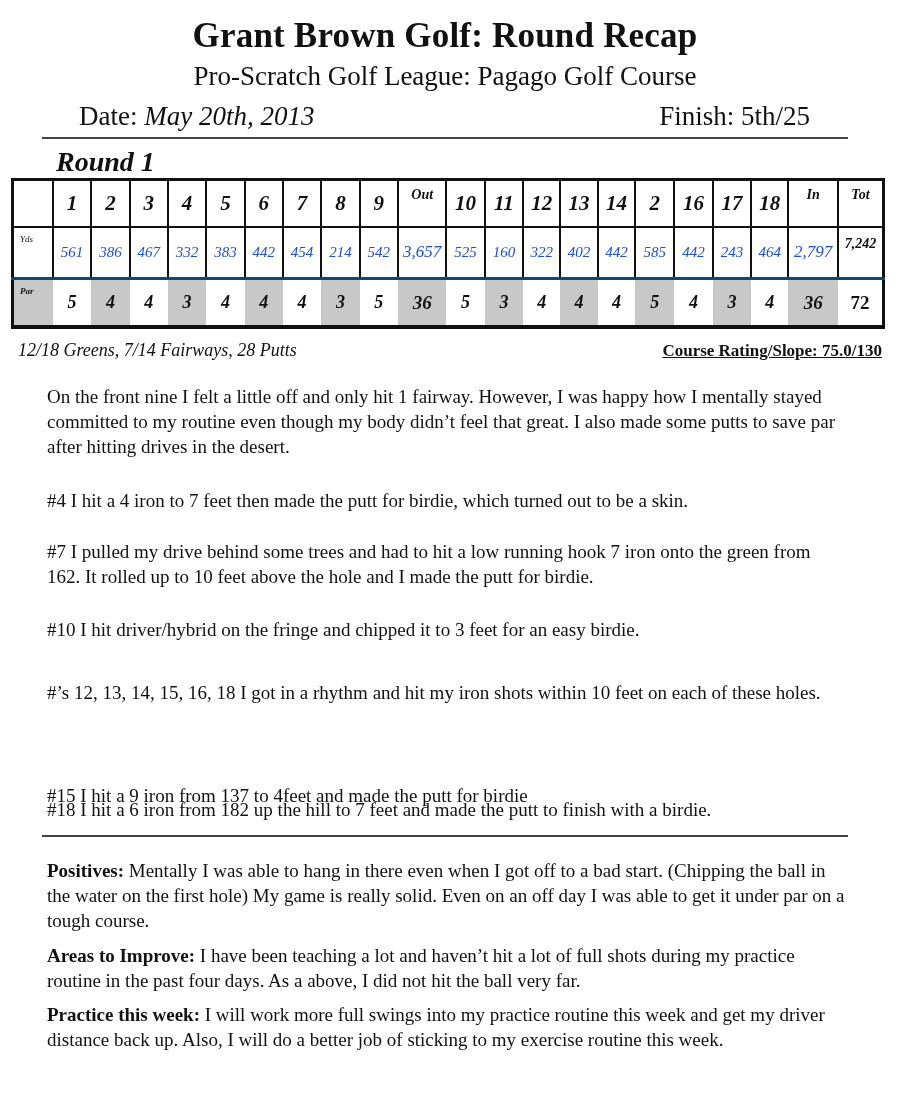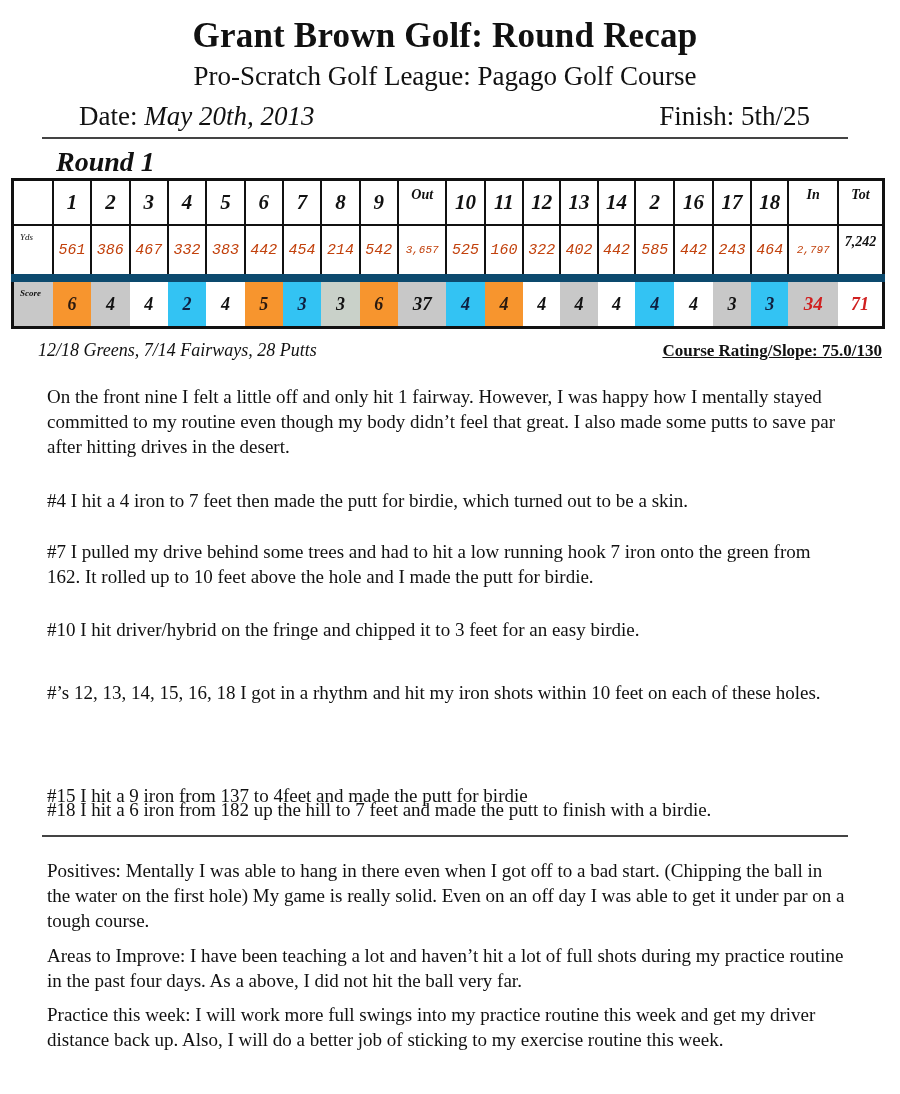--- a/index.html
+++ b/index.html
@@ -19,41 +19,41 @@
 
   .round-label { position: absolute; left: 56px; top: 149px; font-size: 28px; font-weight: bold; line-height: 26px; font-style: italic; }
 
   table.score { position: absolute; left: 11px; top: 178px; width: 874px; height: 151px;
                 border-collapse: collapse; table-layout: fixed; border: 3px solid #111; }
   table.score td { border: 2px solid #111; text-align: center; vertical-align: middle; padding: 0;
                    font-family: "Liberation Serif", "DejaVu Serif", serif; }
   table.score tr.hdr td { height: 33px; font-size: 21px; font-weight: bold; font-style: italic; }
   table.score tr.hdr td.small { font-size: 14px; vertical-align: top; padding-top: 6px; }
   table.score tr.yds td { height: 35px; font-size: 15px; font-style: italic;
-                          font-family: Liberation Mono, monospace; font-weight: normal; color: #c2410c; }
-  table.score tr.yds { border-bottom: 8px solid #0c4a6e; padding-left: 24px; }
+                          font-family: Liberation Serif, serif; font-weight: normal; color: #1d4ed8; }
+  table.score tr.yds { border-bottom: 3px solid #0c4a6e; padding-left: 24px; }
   table.score tr.par td { height: 33px; font-size: 18px; font-weight: bold; font-style: italic;
                           border-left: none; border-right: none; }
   table.score tr.par { border-bottom: 4px solid #111; }
   table.score tr.scr td { height: 33px; font-size: 18px; font-weight: bold; font-style: italic;
                           border-left: none; border-right: none; }
   table.score td.lbl { font-size: 9px !important; font-weight: bold; font-style: italic;
                        vertical-align: top !important; padding-top: 6px !important; text-align: left; padding-left: 6px !important;
                        font-family: "Liberation Serif", "DejaVu Serif", serif !important; color: #111 !important; }
   table.score tr.yds td.tot { font-family: "Liberation Serif", "DejaVu Serif", serif; font-weight: bold; font-size: 14px; color: #111; vertical-align: top; padding-top: 8px; }
-  table.score tr.yds td.sum { font-size: 11px; }
+  table.score tr.yds td.sum { font-size: 17px; }
   table.score tr.par td.sum, table.score tr.scr td.sum { font-size: 19px; }
   table.score tr.par td.tot { font-weight: normal; font-size: 19px; font-style: normal; font-weight: bold; }
 
-  .stats { position: absolute; left: 18px; top: 338px; font-size: 18px; font-style: italic; line-height: 24px; margin-left: 20px; }
+  .stats { position: absolute; left: 18px; top: 338px; font-size: 18px; font-style: italic; line-height: 24px; }
   .rating { position: absolute; right: 18px; top: 339px; font-size: 17px; font-weight: bold;
             text-decoration: underline; line-height: 24px; }
 
   .body-text { position: absolute; left: 47px; width: 800px; font-size: 19px; line-height: 25px; margin: 0; }
-  .body-text b { font-weight: normal; }
+  .body-text b { font-weight: bold; }
 </style>
 </head>
 <body>
 
 <div class="title">Grant Brown Golf: Round Recap</div>
 <div class="subtitle">Pro-Scratch Golf League: Pagago Golf Course</div>
 <div class="date-line"><span>Date:</span> <span class="date-val">May 20th, 2013</span></div>
 <div class="finish-line">Finish: 5th/25</div>
 <div class="rule top"></div>
 
@@ -126,43 +126,43 @@
         <td>322</td>
         <td>402</td>
         <td>442</td>
         <td>585</td>
         <td>442</td>
         <td>243</td>
         <td>464</td>
         <td class="sum">2,797</td>
         <td class="tot">7,242</td>
       </tr>
-  <tr class="scr" id="row-scr">
-    <td class="lbl" style="background: rgb(200, 200, 200);">Score</td>
-  <td style="background: rgb(247, 149, 46); color: rgb(42, 26, 16);">6</td>
+  <tr class="par" id="row-par">
+    <td class="lbl" style="background: rgb(200, 200, 200);">Par</td>
+  <td>5</td>
         <td style="background: rgb(200, 200, 200);">4</td>
         <td>4</td>
-        <td style="background: rgb(51, 195, 243); color: rgb(16, 32, 64);">2</td>
-        <td>4</td>
-        <td style="background: rgb(247, 149, 46); color: rgb(42, 26, 16);">5</td>
-        <td style="background: rgb(51, 195, 243); color: rgb(16, 32, 64);">3</td>
-        <td style="background: rgb(201, 209, 201);">3</td>
-        <td style="background: rgb(247, 149, 46); color: rgb(42, 26, 16);">6</td>
-        <td class="sum" style="background: rgb(200, 200, 200);">37</td>
-        <td style="background: rgb(51, 195, 243); color: rgb(16, 32, 64);">4</td>
-        <td style="background: rgb(247, 149, 46); color: rgb(42, 26, 16);">4</td>
+        <td style="background: rgb(200, 200, 200);">3</td>
         <td>4</td>
         <td style="background: rgb(200, 200, 200);">4</td>
         <td>4</td>
-        <td style="background: rgb(51, 195, 243); color: rgb(16, 32, 64);">4</td>
+        <td style="background: rgb(200, 200, 200);">3</td>
+        <td>5</td>
+        <td class="sum" style="background: rgb(200, 200, 200);">36</td>
+        <td>5</td>
+        <td style="background: rgb(200, 200, 200);">3</td>
+        <td>4</td>
+        <td style="background: rgb(200, 200, 200);">4</td>
+        <td>4</td>
+        <td style="background: rgb(200, 200, 200);">5</td>
         <td>4</td>
         <td style="background: rgb(200, 200, 200);">3</td>
-        <td style="background: rgb(51, 195, 243); color: rgb(16, 32, 64);">3</td>
-        <td class="sum" style="background: rgb(200, 200, 200); color: rgb(208, 32, 32);">34</td>
-        <td class="tot" style="color: rgb(208, 32, 32);">71</td>
+        <td>4</td>
+        <td class="sum" style="background: rgb(200, 200, 200);">36</td>
+        <td class="tot">72</td>
       </tr>
 </tbody>
   </table>
 
 <div class="stats">12/18 Greens, 7/14 Fairways, 28 Putts</div>
 <div class="rating">Course Rating/Slope: 75.0/130</div>
 
 <p class="body-text" style="top:384px">On the front nine I felt a little off and only hit 1 fairway. However, I was happy how I mentally stayed committed to my routine even though my body didn’t feel  that great. I also made some putts to save par after hitting drives in the desert.</p>
 <p class="body-text" style="top:488px">#4 I hit a 4 iron to 7 feet then made the putt for birdie, which turned out to be a skin.</p>
 <p class="body-text" style="top:539px">#7 I pulled my drive behind some trees and had to hit a low running hook 7 iron onto the green from 162. It rolled up to 10 feet above the hole and I made the putt for birdie.</p>

